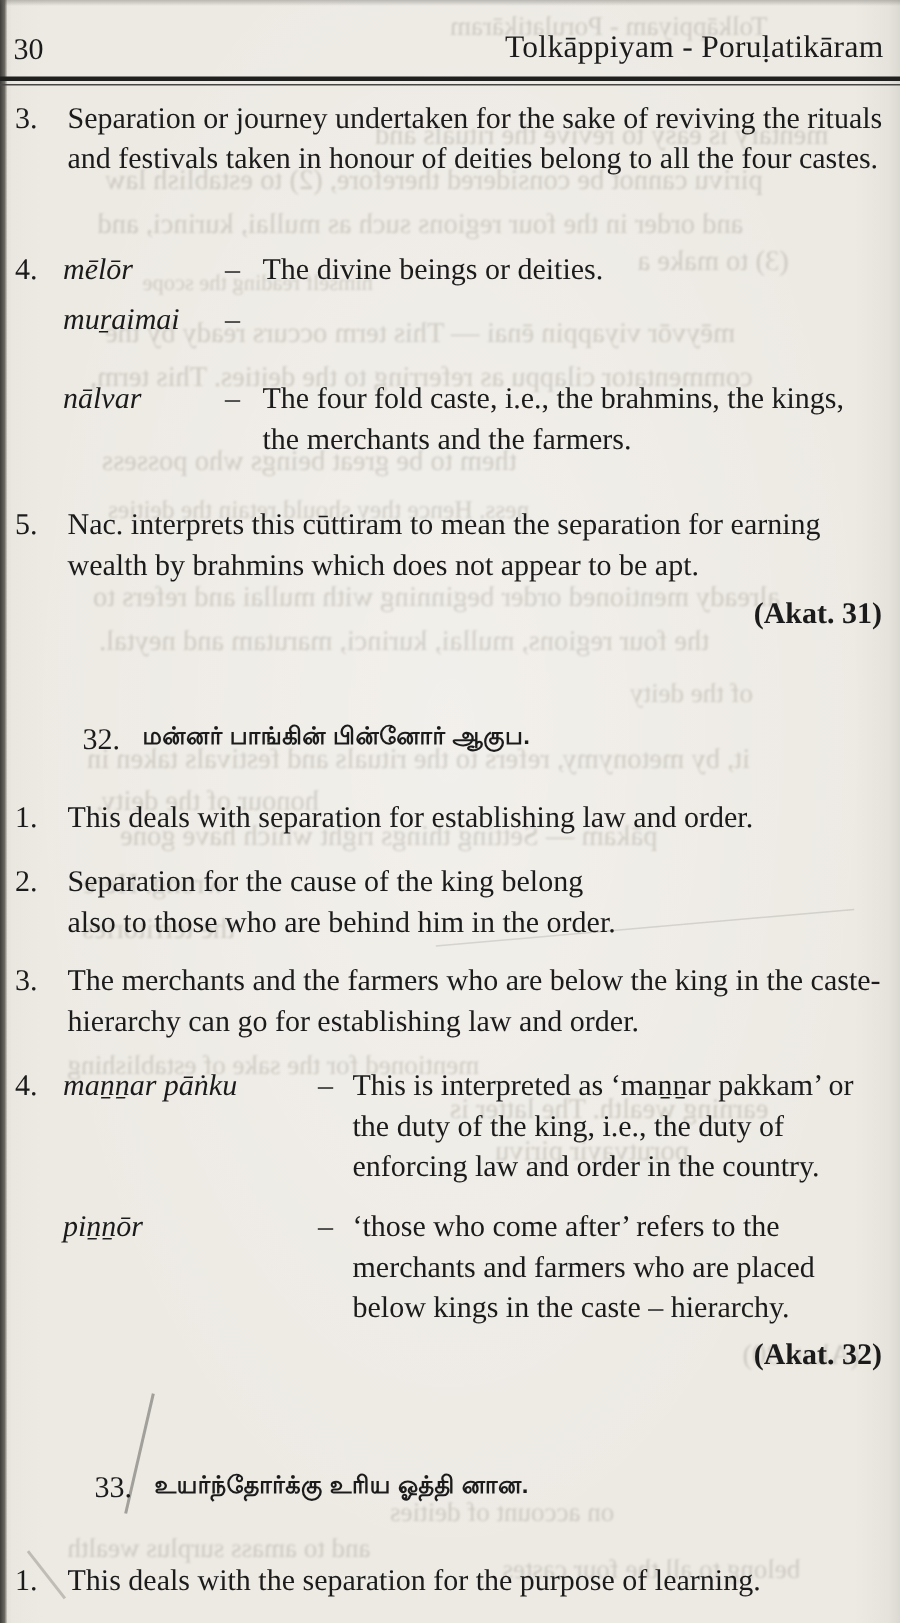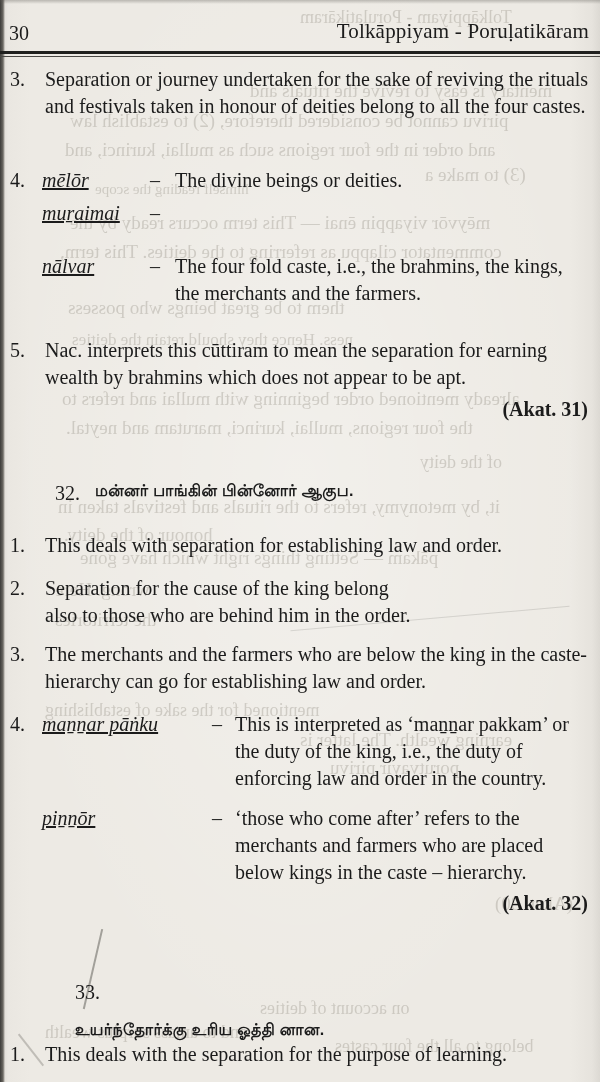--- a/index.html
+++ b/index.html
@@ -35,21 +35,21 @@
   .hdr-rule .r2{height:1.5px;background:#4a4844;margin-top:1.5px;}
 
   
   .li{position:absolute;left:10px;width:582px;display:flex;font-size:20px;line-height:27px;}
   .li .num{width:35px;flex:0 0 35px;}
   .li .body{width:545px;}
 
   
   .gl{position:absolute;left:10px;display:flex;font-size:20px;line-height:27px;}
   .gl .num{width:32px;flex:0 0 32px;}
-  .gl .term{font-style:italic;text-decoration:underline;}
+  .gl .term{font-style:italic;}
   .gl .dash{text-align:left;}
   .gl1 .term{width:108px;flex:0 0 108px;}
   .gl1 .dash{width:25px;flex:0 0 25px;}
   .gl1 .def{width:397px;}
   .gl2 .term{width:170px;flex:0 0 170px;}
   .gl2 .dash{width:23px;flex:0 0 23px;}
   .gl2 .def{width:356px;}
 
   .cite{position:absolute;right:12px;font-size:20px;font-weight:bold;}
 
@@ -168,21 +168,21 @@
   </div>
   <div class="gl gl2" style="top:805px;">
     <span class="num"></span>
     <span class="term">piṉṉōr</span>
     <span class="dash">–</span>
     <span class="def">‘those who come after’ refers to the merchants and farmers who are placed below kings in the caste – hierarchy.</span>
   </div>
 
   <div class="cite" style="top:892px;">(Akat. 32)</div>
 
-  <div class="sutra" style="top:945px;left:75px;flex-direction:column;">
+  <div class="sutra" style="top:945px;left:63px;">
     <span class="snum">33.</span>
     <span class="stamil" lang="ta">உயர்ந்தோர்க்கு உரிய ஓத்தி னான.</span>
   </div>
 
   <div class="li" style="top:1041px;">
     <span class="num">1.</span>
     <span class="body">This deals with the separation for the purpose of learning.</span>
   </div>
 
 </div>

